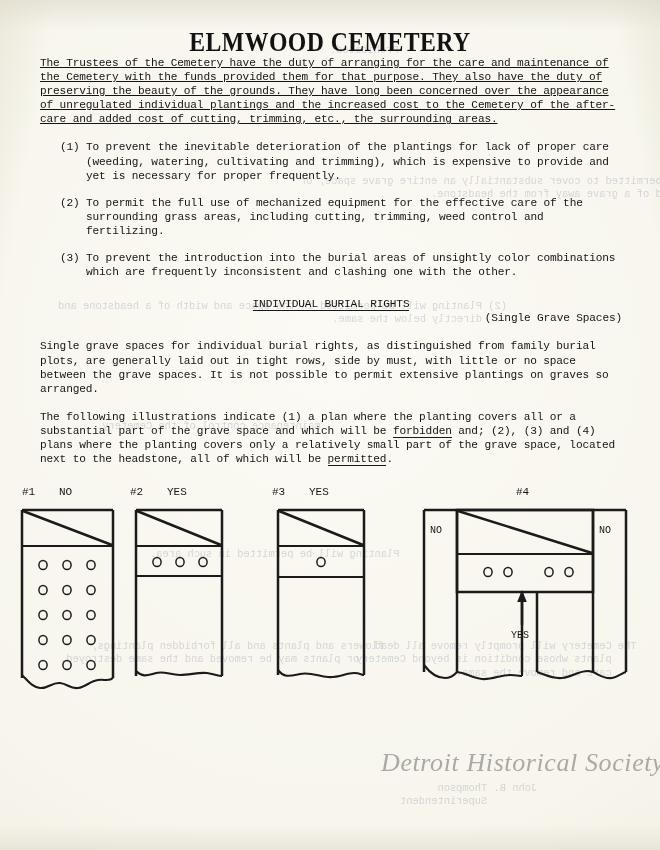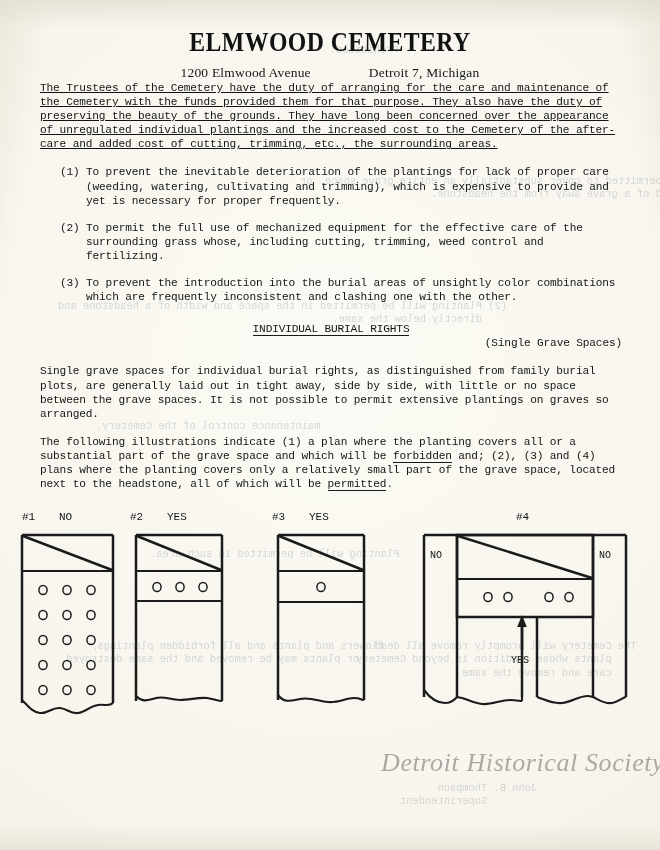--- a/index.html
+++ b/index.html
@@ -170,53 +170,50 @@
   <div class="showthrough st-g">The Cemetery will promptly remove all dead
     plants whose condition is beyond Cemetery
     care and remove the same.</div>
   <div class="showthrough st-h">John B. Thompson
         Superintendent</div>
 
   <div class="content">
 
     <div class="letterhead">
       <div class="org-name">ELMWOOD CEMETERY</div>
-      <div class="addr-line">
-        <span class="addr-street">1200 Elmwood Avenue</span><span class="addr-city">Detroit 7, Michigan</span>
-      </div>
     </div>
 
 
     <div class="body-text">
 
       <div class="para body-start">The Trustees of the Cemetery have the duty of arranging for the care and maintenance of the Cemetery with the funds provided them for that purpose.  They also have the duty of preserving the beauty of the grounds.  They have long been concerned over the appearance of unregulated individual plantings and the increased cost to the Cemetery of the after-care and added cost of cutting, trimming, etc., the surrounding areas.</div>
 
 
       <div class="num-list">
         <div class="num-item">
           <span class="num-marker">(1)</span>
           <span class="num-body">To prevent the inevitable deterioration of the plantings for lack of proper care (weeding, watering, cultivating and trimming), which is expensive to provide and yet is necessary for proper frequently.</span>
         </div>
         <div class="num-item">
           <span class="num-marker">(2)</span>
-          <span class="num-body">To permit the full use of mechanized equipment for the effective care of the surrounding grass whose, including cutting, trimming, weed control and fertilizing.</span>
+          <span class="num-body">To permit the full use of mechanized equipment for the effective care of the surrounding grass areas, including cutting, trimming, weed control and fertilizing.</span>
         </div>
         <div class="num-item">
           <span class="num-marker">(3)</span>
           <span class="num-body">To prevent the introduction into the burial areas of unsightly color combinations which are frequently inconsistent and clashing one with the other.</span>
         </div>
       </div>
 
 
       <div class="ctr-head">
         <span class="ul">INDIVIDUAL BURIAL RIGHTS</span>
       </div>
       <div class="ctr-sub">(Single Grave Spaces)</div>
 
-      <div class="para">Single grave spaces for individual burial rights, as distinguished from family burial plots, are generally laid out in tight away, side by side, with little or no space between the grave spaces.  It is not possible to permit extensive plantings on graves so arranged.</div>
+      <div class="para">Single grave spaces for individual burial rights, as distinguished from family burial plots, are generally laid out in tight rows, side by must, with little or no space between the grave spaces.  It is not possible to permit extensive plantings on graves so arranged.</div>
 
       <div class="para"><span>The following illustrations indicate (1) a plan where the planting covers all or a substantial part of the grave space and which will be </span><u class="tw">forbidden</u><span> and; (2), (3) and (4) plans where the planting covers only a relatively small part of the grave space, located next to the headstone, all of which will be </span><u class="tw">permitted</u><span>.</span></div>
     </div>
 
     <div class="figures">
       <svg class="fig-svg" width="660" height="222" viewBox="0 0 660 222">
         <defs>
           <style>
             .gl  { fill:none; stroke:#1b1b1b; stroke-width:2.1; }
             .gl2 { fill:none; stroke:#1b1b1b; stroke-width:2.5; }

